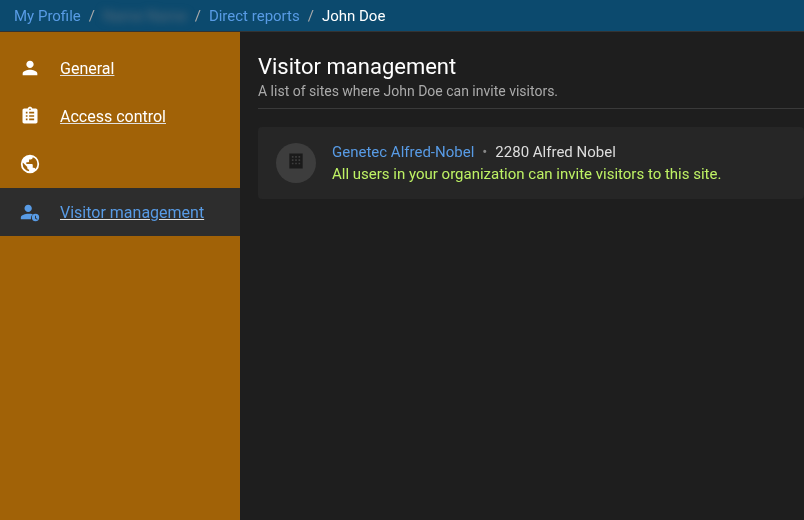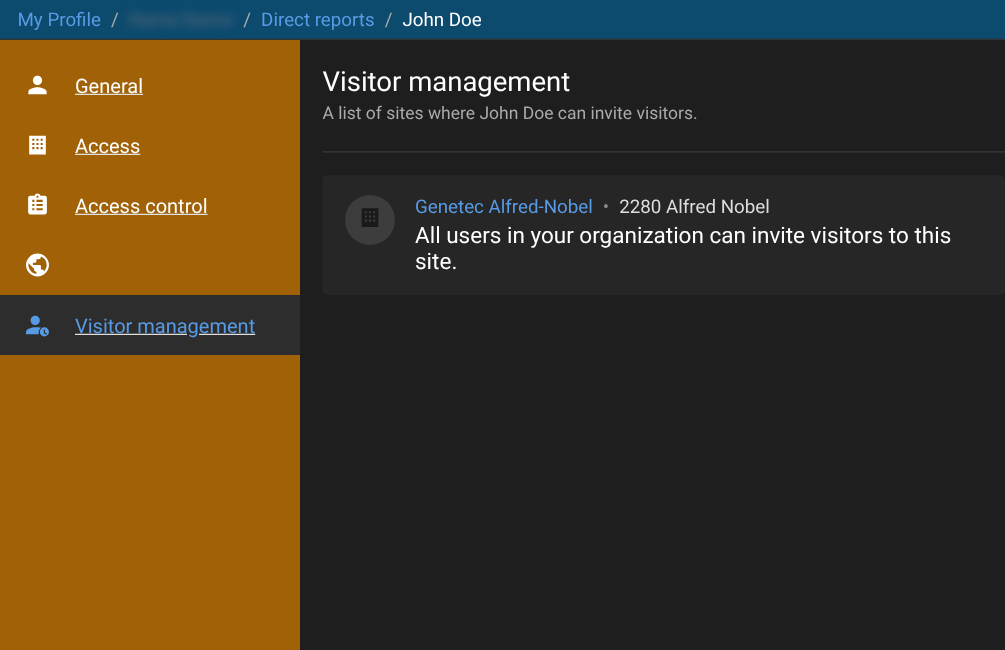--- a/index.html
+++ b/index.html
@@ -67,21 +67,21 @@
   }
   .page-title {
     font-size: 22px;
     font-weight: 400;
     color: #fff;
     margin-bottom: 4px;
   }
   .page-subtitle {
     font-size: 14px;
     color: #aaa;
-    padding-bottom: 22px;
+    padding-bottom: 9px;
     border-bottom: 1px solid #3a3a3a;
     margin-right: 0;
   }
   .site-card {
     margin-top: 18px;
     background: #262626;
     border-radius: 4px;
     padding: 16px 18px;
     display: flex;
     align-items: flex-start;
@@ -101,21 +101,21 @@
   .site-info { flex: 1; }
   .site-top {
     display: flex;
     align-items: center;
     font-size: 15px;
     margin-bottom: 4px;
   }
   .site-name { color: #589be5; }
   .dot { color: #888; margin: 0 8px; }
   .site-address { color: #ddd; }
-  .site-desc { color: #ffffff; font-size: 18px; }
+  .site-desc { color: #bef264; font-size: 15px; }
 </style>
 </head>
 <body>
 
 <div class="breadcrumb">
   <a href="#">My Profile</a>
   <span class="sep">/</span>
   <a href="#" class="blurred">Name Name</a>
   <span class="sep">/</span>
   <a href="#">Direct reports</a>
@@ -128,28 +128,20 @@
 
     <div class="sidebar-item">
       <span class="icon">
         <svg width="22" height="22" viewBox="0 0 24 24">
             <path d="M12 12c2.21 0 4-1.79 4-4s-1.79-4-4-4-4 1.79-4 4 1.79 4 4 4zm0 2c-2.67 0-8 1.34-8 4v2h16v-2c0-2.66-5.33-4-8-4z"></path>
           </svg>
       </span>
       <span>General</span>
     </div>
 
-    <div class="sidebar-item">
-      <span class="icon">
-        <svg width="20" height="20" viewBox="0 0 24 24">
-            <path d="M4 3h16v18H4V3zm3 3v2h2V6H7zm4 0v2h2V6h-2zm4 0v2h2V6h-2zM7 10v2h2v-2H7zm4 0v2h2v-2h-2zm4 0v2h2v-2h-2zM7 14v2h2v-2H7zm4 0v2h2v-2h-2zm4 0v2h2v-2h-2z"></path>
-          </svg>
-      </span>
-      <span>Access</span>
-    </div>
 
 
 
     <div class="sidebar-item">
       <span class="icon">
         <svg width="20" height="22" viewBox="0 0 24 24">
             <path d="M19 3h-4.18C14.4 1.84 13.3 1 12 1s-2.4.84-2.82 2H5c-1.1 0-2 .9-2 2v14c0 1.1.9 2 2 2h14c1.1 0 2-.9 2-2V5c0-1.1-.9-2-2-2zm-7 0c.55 0 1 .45 1 1s-.45 1-1 1-1-.45-1-1 .45-1 1-1zM9 17H7v-2h2v2zm0-4H7v-2h2v2zm0-4H7V7h2v2zm8 8h-6v-2h6v2zm0-4h-6v-2h6v2zm0-4h-6V7h6v2z"></path>
           </svg>
       </span>
       <span>Access control</span>

